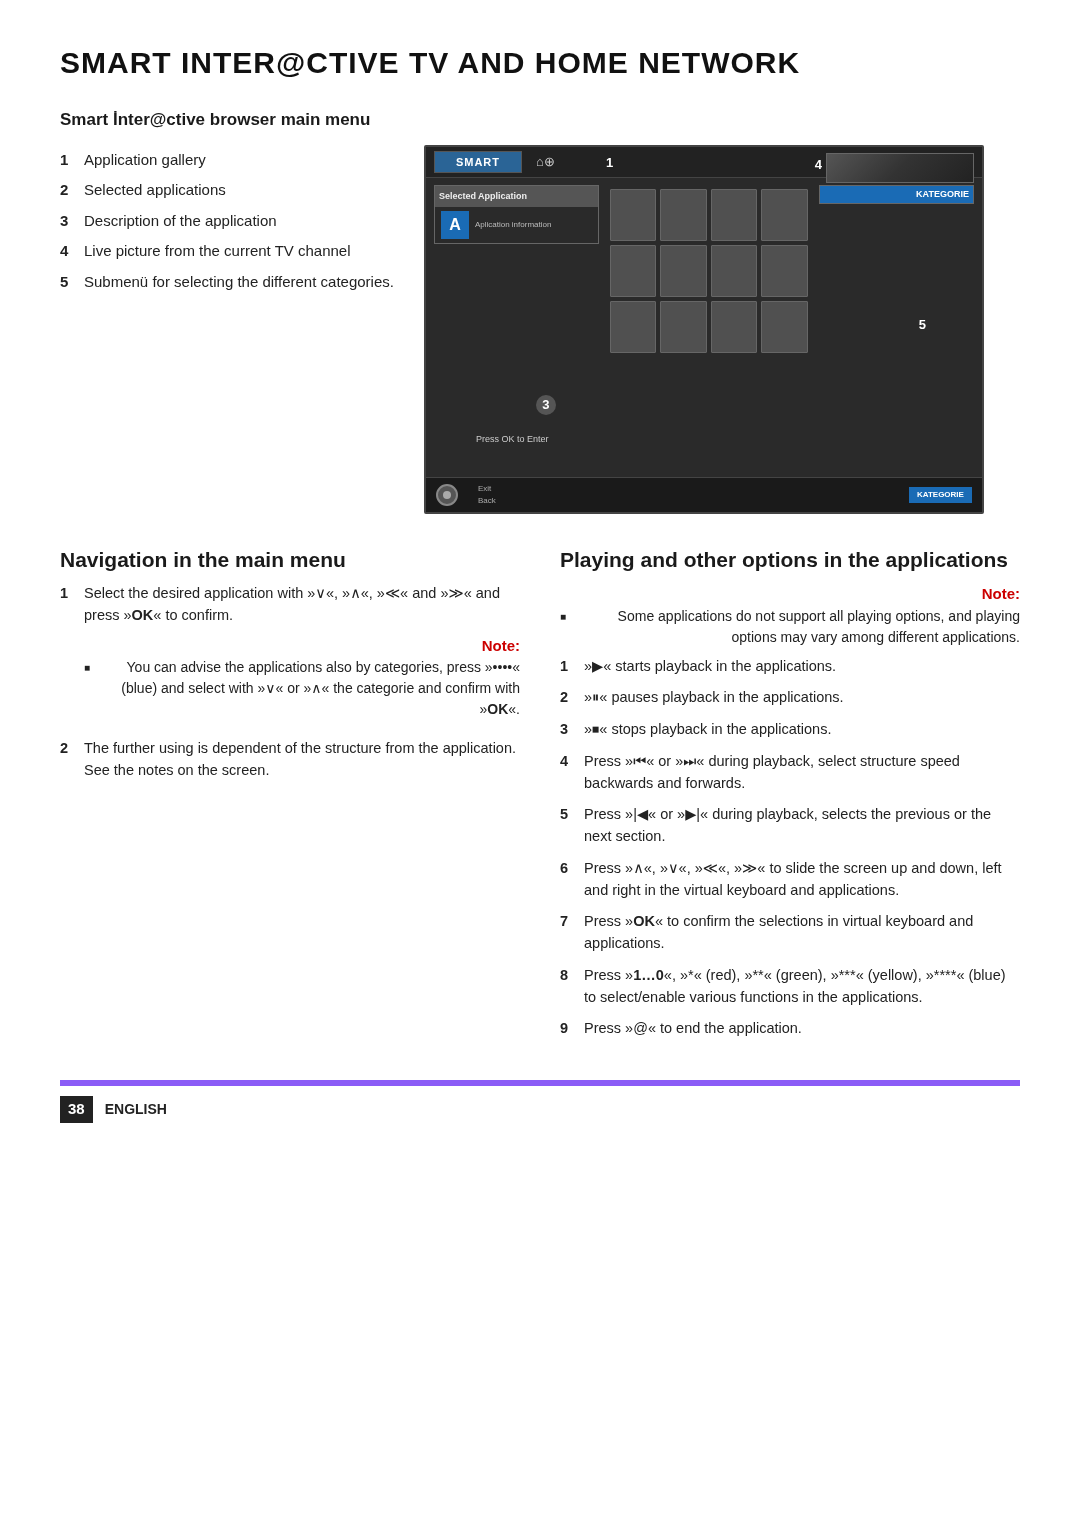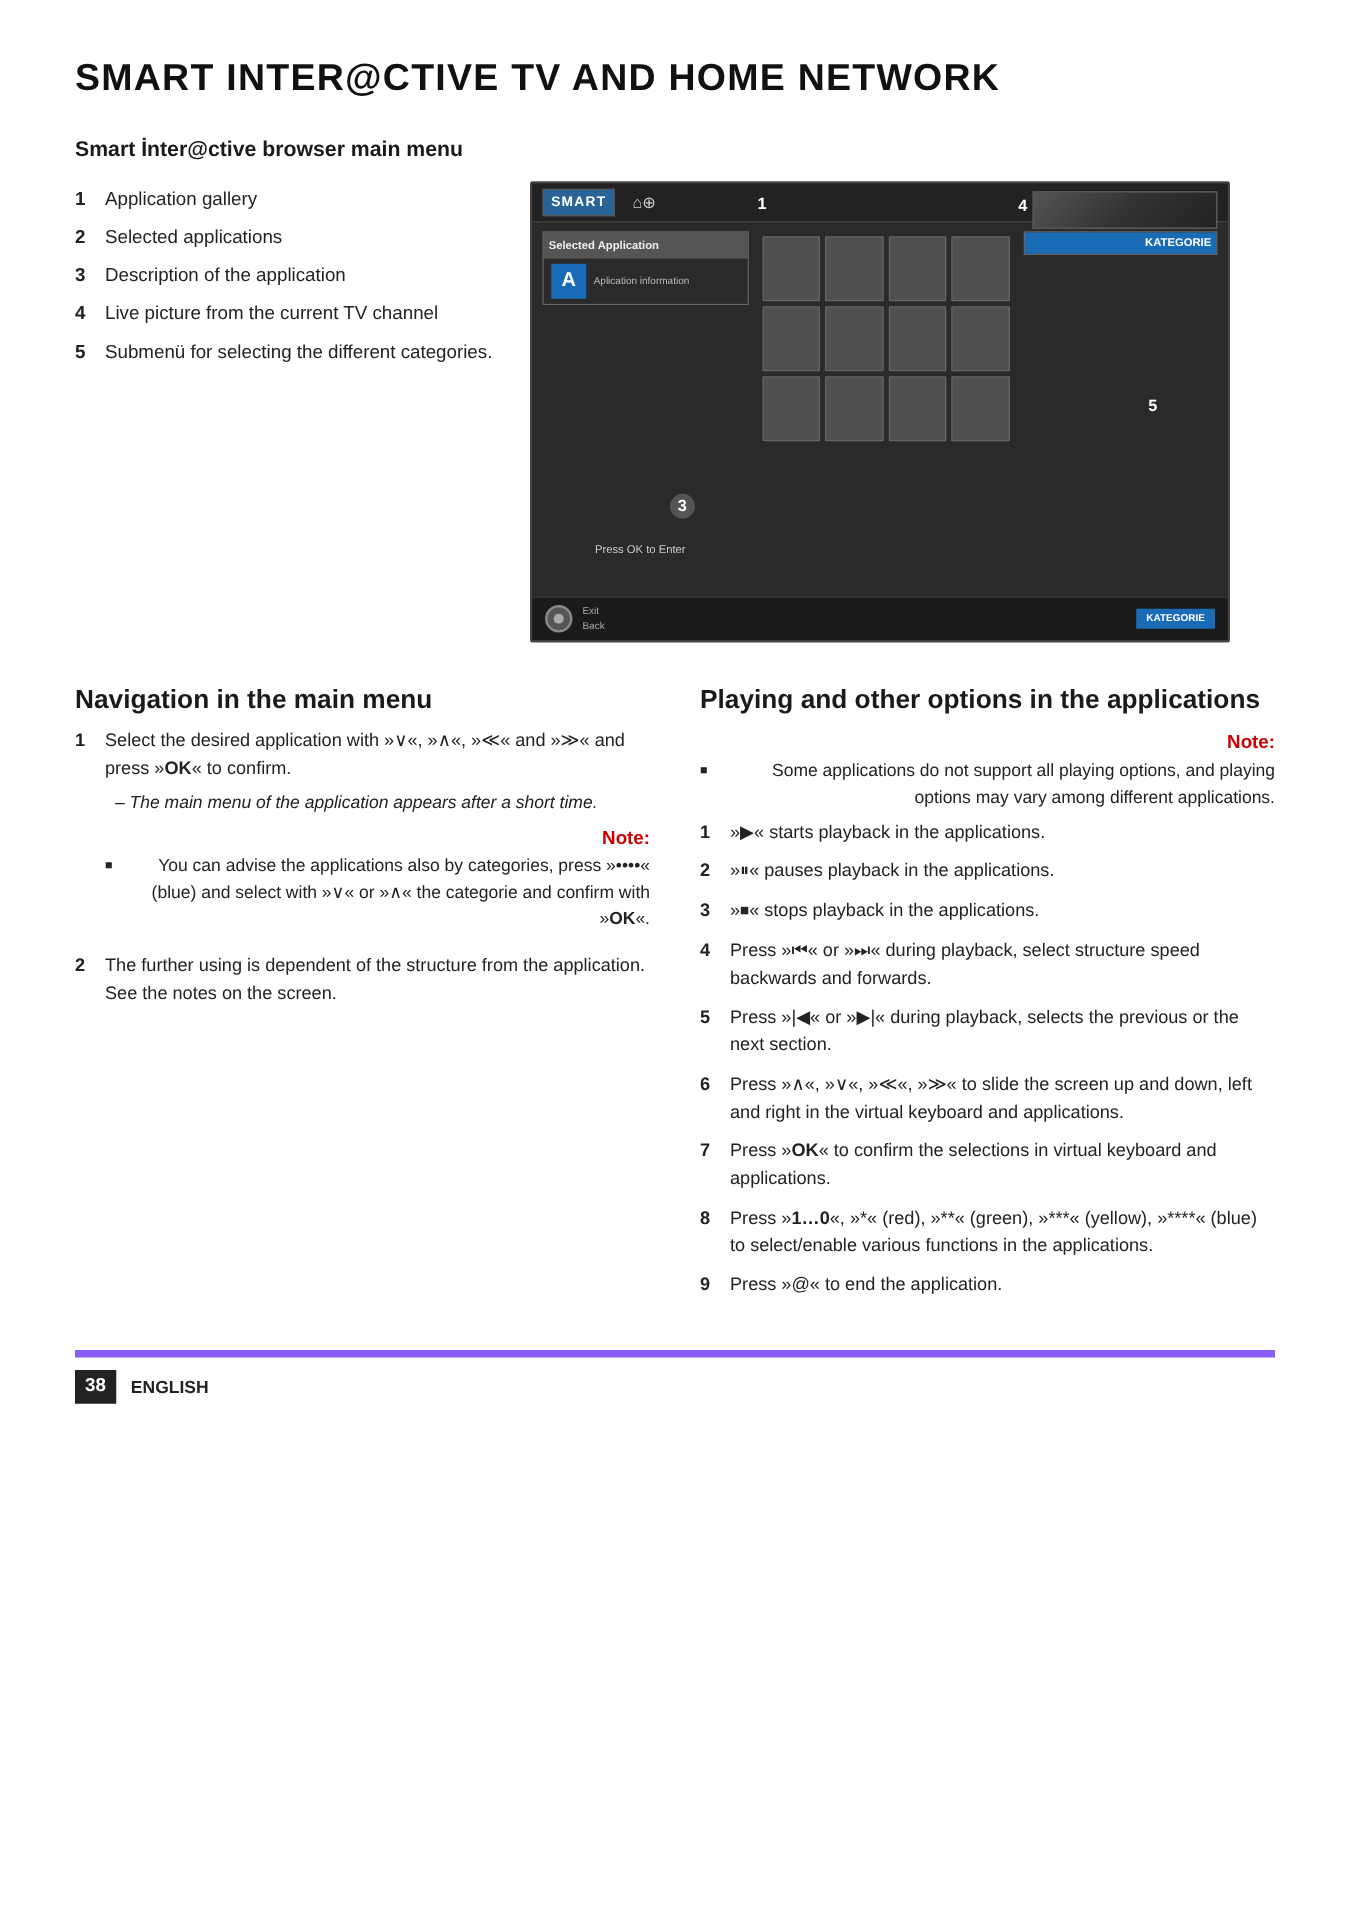--- a/index.html
+++ b/index.html
@@ -86,21 +86,21 @@
       align-items: center;
       padding: 4px 8px;
       gap: 8px;
       border-bottom: 1px solid #444;
     }
     .tv-logo {
       background: #2a6496;
       color: #fff;
       font-weight: 900;
       font-size: 11px;
-      padding: 2px 6px;
+      padding: 2px 21px;
       letter-spacing: 1px;
       border: 1px solid #555;
     }
     .tv-home-icon {
       color: #ccc;
       font-size: 13px;
       margin-left: 6px;
     }
     .label-1 {
       position: absolute;
@@ -258,21 +258,21 @@
       background: #1a1a1a;
       display: flex;
       align-items: center;
       justify-content: space-between;
       padding: 5px 10px;
       border-top: 1px solid #444;
     }
     .tv-bottom-left {
       display: flex;
       align-items: center;
-      gap: 8px;
+      gap: 20px;
     }
     .tv-ok-button {
       width: 22px;
       height: 22px;
       border-radius: 50%;
       background: #555;
       border: 2px solid #888;
       display: flex;
       align-items: center;
       justify-content: center;
@@ -465,21 +465,20 @@
 
 <div class="bottom-sections">
 
   <div class="bottom-left">
     <h3 class="sub-section-title">Navigation in the main menu</h3>
     <ol class="main-list">
       <li>
         <span class="list-num">1</span>
         <div class="list-content">
           <span>Select the desired application with »∨«, »∧«, »≪« and »≫« and press »<strong>OK</strong>« to confirm.</span>
-          <div class="sub-note dash">– The main menu of the application appears after a short time.</div>
           <div class="note-block">
             <span class="note-label">Note:</span>
             <div class="note-item">
               <span>You can advise the applications also by categories, press »••••« (blue) and select with »∨« or »∧« the categorie and confirm with »<strong>OK</strong>«.</span>
             </div>
           </div>
         </div>
       </li>
       <li>
         <span class="list-num">2</span>

